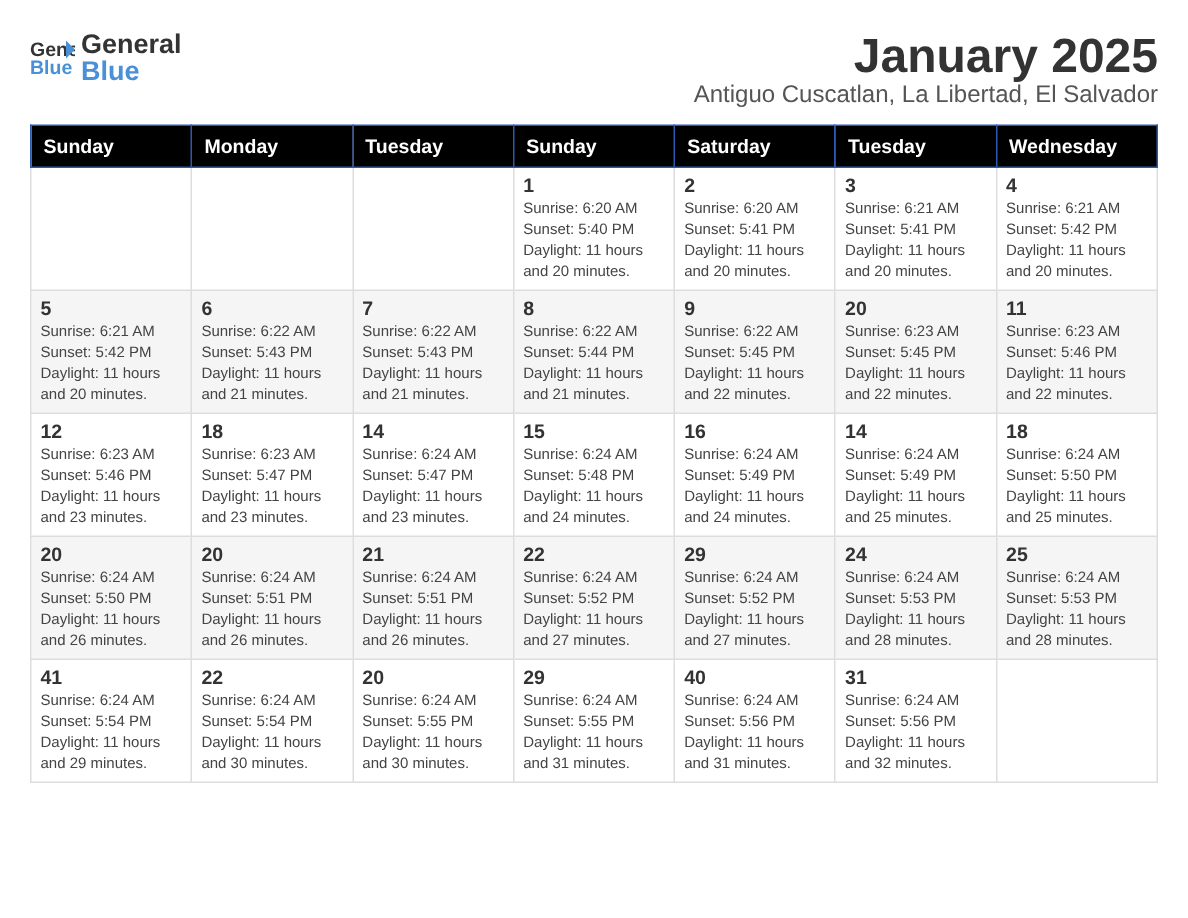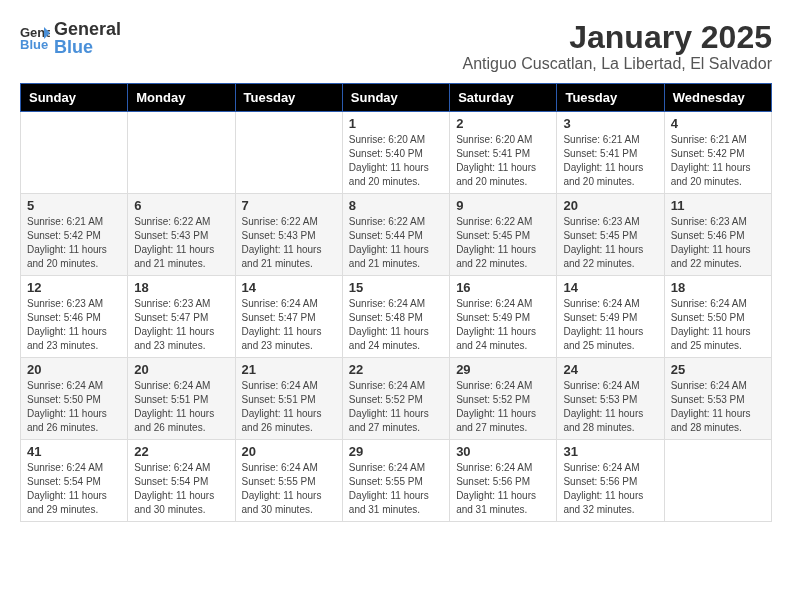--- a/index.html
+++ b/index.html
@@ -237,21 +237,21 @@
         </td>
         <td>
           <span class="day-num">20</span>
           <div class="day-info">Sunrise: 6:24 AM<br>Sunset: 5:55 PM<br>Daylight: 11 hours and 30 minutes.</div>
         </td>
         <td>
           <span class="day-num">29</span>
           <div class="day-info">Sunrise: 6:24 AM<br>Sunset: 5:55 PM<br>Daylight: 11 hours and 31 minutes.</div>
         </td>
         <td>
-          <span class="day-num">30</span>
+          <span class="day-num">40</span>
           <div class="day-info">Sunrise: 6:24 AM<br>Sunset: 5:56 PM<br>Daylight: 11 hours and 31 minutes.</div>
         </td>
         <td>
           <span class="day-num">31</span>
           <div class="day-info">Sunrise: 6:24 AM<br>Sunset: 5:56 PM<br>Daylight: 11 hours and 32 minutes.</div>
         </td>
         <td class="empty-cell"></td>
       </tr>
     </tbody>
 </table>

